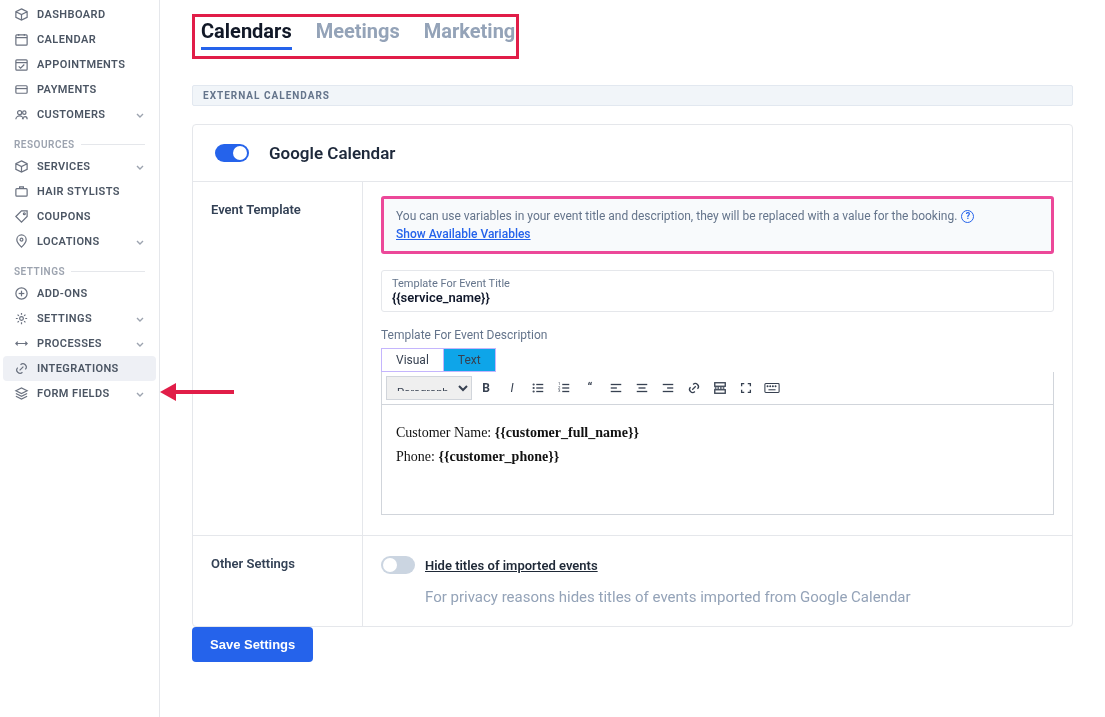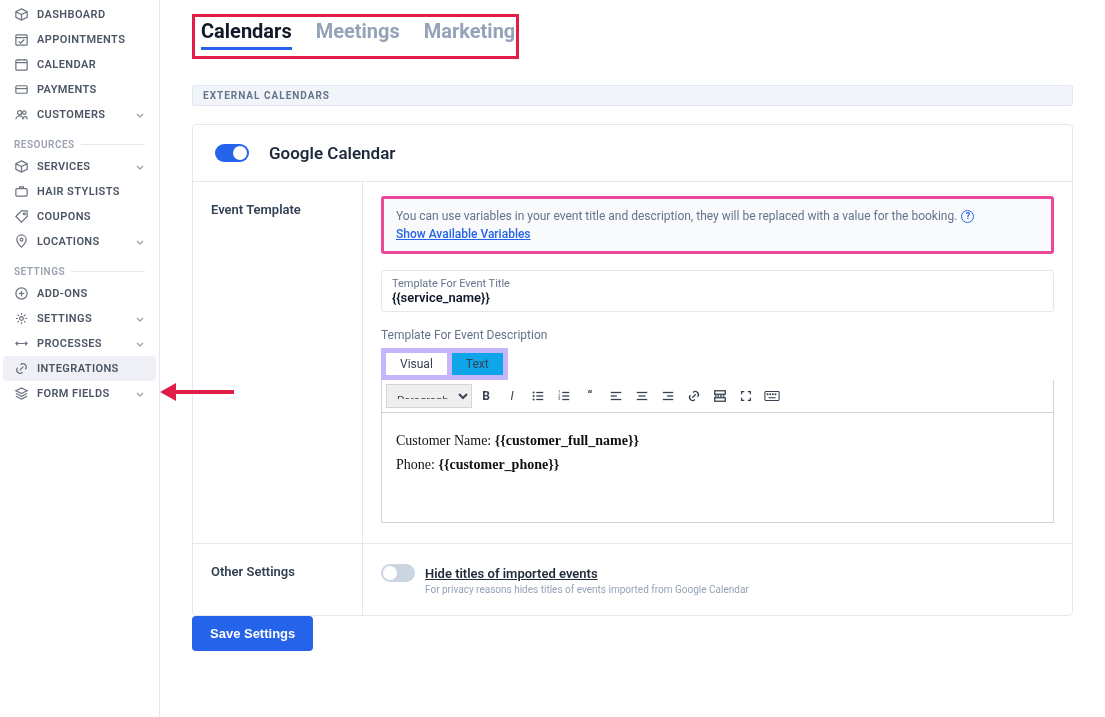--- a/index.html
+++ b/index.html
@@ -26,31 +26,31 @@
 .body-left { width: 170px; padding: 20px 18px; font-size: 13px; font-weight: 600; color: #334155; border-right: 1px solid #e5e7eb; }
 .body-right { flex: 1; padding: 14px 18px 20px; }
 .info-bar { border: 3px solid #ec4899; background: #f8fafc; border-radius: 3px; padding: 10px 12px; font-size: 12px; color: #64748b; display: flex; align-items: center; gap: 4px; flex-wrap: wrap; }
 .info-bar a { color: #2563eb; text-decoration: underline; font-weight: 500; }
 .info-bar .qmark { display:inline-flex; width:13px; height:13px; border:1px solid #2563eb; border-radius:50%; align-items:center; justify-content:center; font-size:9px; color:#2563eb; font-weight:700; }
 .field-box { margin-top: 16px; border: 1px solid #e5e7eb; border-radius: 3px; padding: 6px 10px; }
 .field-label { font-size: 11px; color: #64748b; }
 .field-value { font-size: 13px; font-weight: 600; color: #0f172a; }
 .desc-label { margin-top: 16px; font-size: 12px; color: #64748b; }
 .editor-tabs { margin-top: 6px; display: flex; }
-.editor-tab { border: 5px solid #c4b5fd; padding: 4px 14px; font-size: 12px; color: #374151; cursor: pointer; background: #fff; }
+.editor-tab { border: 1px solid #c4b5fd; padding: 4px 14px; font-size: 12px; color: #374151; cursor: pointer; background: #fff; }
 .editor-tab.inactive { background: #0ea5e9; border-left: none; }
 .toolbar { display: flex; align-items: center; border: 1px solid #d1d5db; border-top: none; padding: 4px; gap: 2px; }
 .tb-select { font-size: 11px; height: 24px; border: 1px solid #d1d5db; padding: 8px 6px; color: #374151; min-width: 86px; }
 .tb-btn { width: 24px; height: 24px; display: flex; align-items: center; justify-content: center; font-size: 12px; color: #374151; cursor: pointer; border-radius: 2px; }
 .rte { border: 1px solid #d1d5db; border-top: none; padding: 16px 14px; min-height: 110px; font-family: Georgia, 'Times New Roman', serif; font-size: 14px; color: #111; line-height: 1.7; }
 .row2 { display: flex; border-top: 1px solid #e5e7eb; }
 .row2 .body-left { border-right: 1px solid #e5e7eb; }
 .row2 .body-right { padding-top: 20px; }
 .toggle-row { display: flex; align-items: center; gap: 10px; font-size: 13px; font-weight: 600; color: #1f2937; text-decoration: underline; }
-.toggle-sub { margin-left: 44px; font-size: 10px; color: #94a3b8; margin-top: 2px; }
+.toggle-sub { margin-left: 44px; font-size: 15px; color: #94a3b8; margin-top: 14px; }
 .save-btn { background: #2563eb; color: #fff; border: none; border-radius: 4px; padding: 10px 18px; font-size: 13px; font-weight: 600; cursor: pointer; }
 .arrow-annot { position: absolute; left: -4px; top: 382px; width: 78px; height: 20px; pointer-events: none; }
 .arrow-annot .line { position: absolute; top: 8px; left: 18px; width: 60px; height: 4px; background: #e11d48; }
 .arrow-annot .head { position: absolute; left: 4px; top: 1px; width: 0; height: 0; border-top: 9px solid transparent; border-bottom: 9px solid transparent; border-right: 16px solid #e11d48; }
 svg { display: block; }
 </style>
 </head>
 <body>
 
 <div class="sidebar">
@@ -61,35 +61,35 @@
             <path d="M8 2 L14 5 L14 11 L8 14 L2 11 L2 5 Z M2 5 L8 8 L14 5 M8 8 L8 14"></path>
           </svg>
         </span>
         <span>DASHBOARD</span>
       </div>
       <div class="nav-item">
         <span class="ico">
           <svg width="15" height="15" viewBox="0 0 16 16" fill="none" stroke="currentColor" stroke-width="1.3">
             <rect x="2" y="3" width="12" height="11" rx="1"></rect>
             <line x1="2" y1="6" x2="14" y2="6"></line>
-            <path d="M5 10 L7 12 L11 8"></path>
-          </svg>
-        </span>
-        <span>APPOINTMENTS</span>
+            <line x1="5" y1="2" x2="5" y2="4"></line>
+            <line x1="11" y1="2" x2="11" y2="4"></line>
+          </svg>
+        </span>
+        <span>CALENDAR</span>
       </div>
       <div class="nav-item">
         <span class="ico">
           <svg width="15" height="15" viewBox="0 0 16 16" fill="none" stroke="currentColor" stroke-width="1.3">
             <rect x="2" y="3" width="12" height="11" rx="1"></rect>
             <line x1="2" y1="6" x2="14" y2="6"></line>
-            <line x1="5" y1="2" x2="5" y2="4"></line>
-            <line x1="11" y1="2" x2="11" y2="4"></line>
-          </svg>
-        </span>
-        <span>CALENDAR</span>
+            <path d="M5 10 L7 12 L11 8"></path>
+          </svg>
+        </span>
+        <span>APPOINTMENTS</span>
       </div>
       <div class="nav-item">
         <span class="ico">
           <svg width="15" height="15" viewBox="0 0 16 16" fill="none" stroke="currentColor" stroke-width="1.3">
             <rect x="2" y="4" width="12" height="8" rx="1"></rect>
             <line x1="2" y1="7" x2="14" y2="7"></line>
           </svg>
         </span>
         <span>PAYMENTS</span>
       </div>

